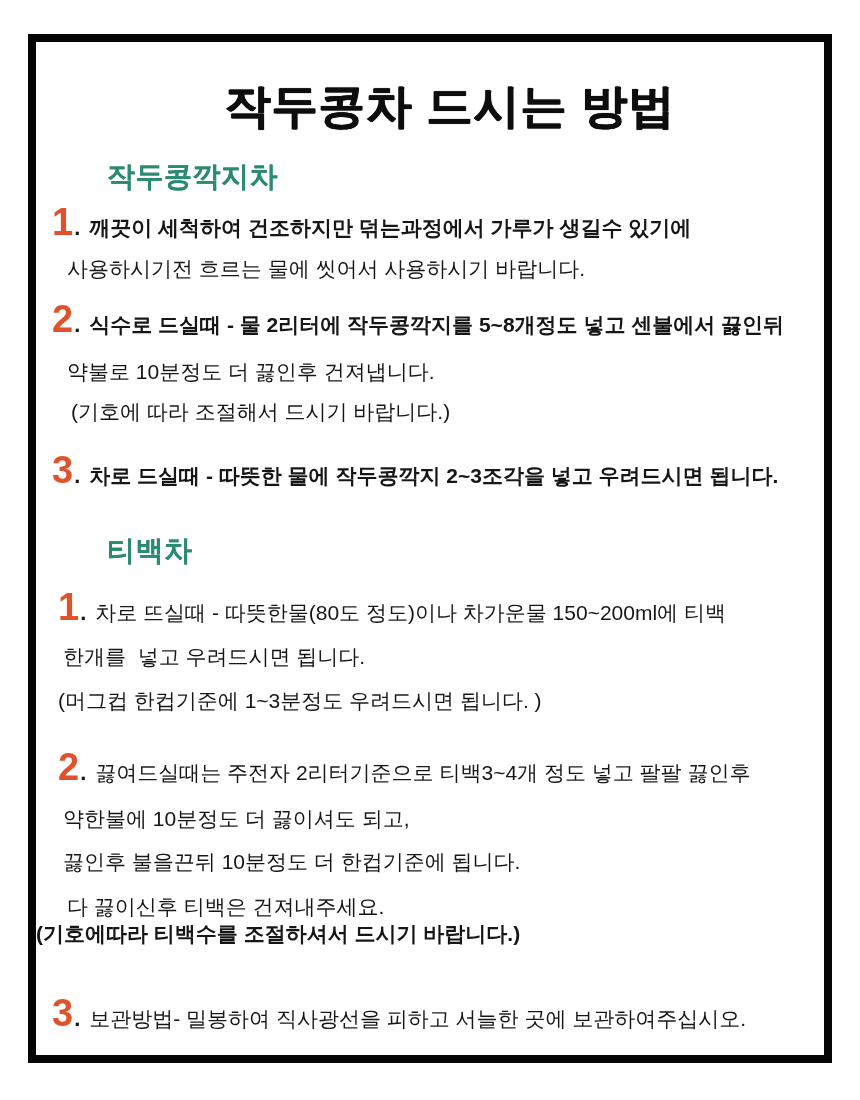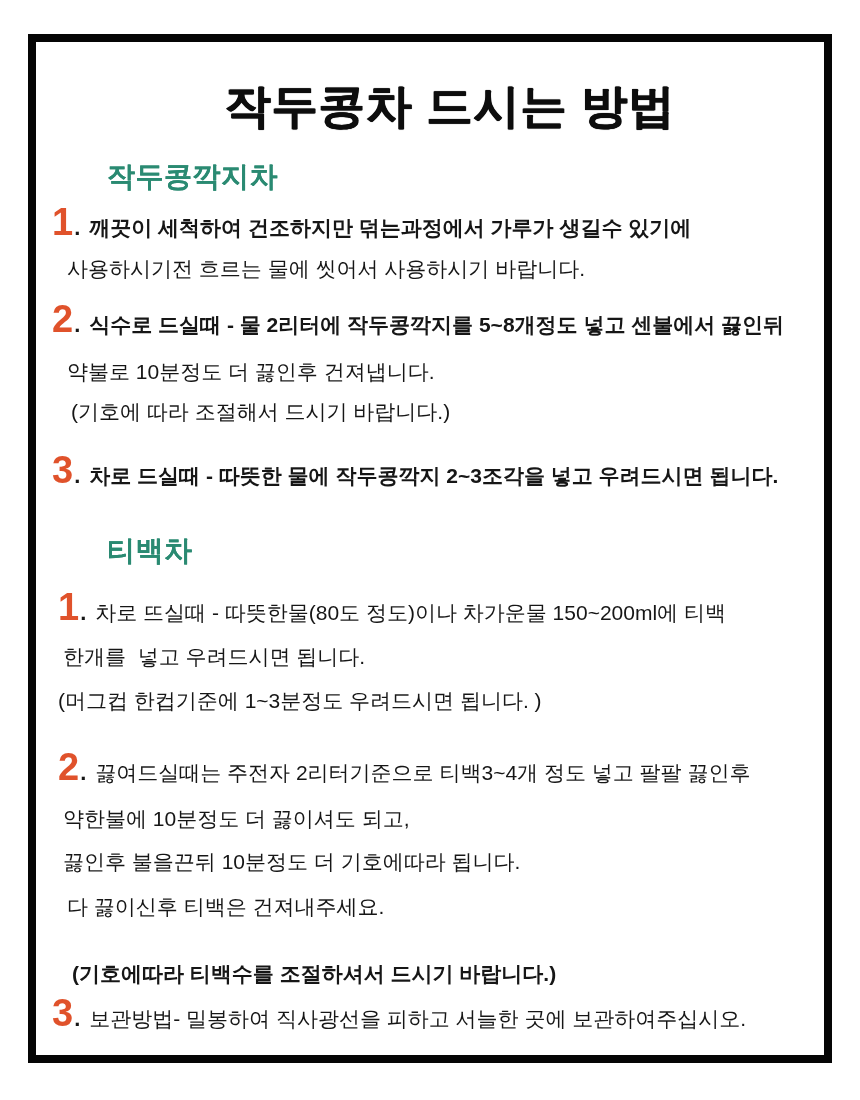--- a/index.html
+++ b/index.html
@@ -82,26 +82,26 @@
     <span class="txt">(머그컵 한컵기준에 1~3분정도 우려드시면 됩니다. )</span>
   </div>
 
   <div class="row" style="left:22px;top:706px;">
     <span class="num">2</span><span class="dot">.</span><span class="txt">끓여드실때는 주전자 2리터기준으로 티백3~4개 정도 넣고 팔팔 끓인후</span>
   </div>
   <div class="row" style="left:27px;top:763px;">
     <span class="txt">약한불에 10분정도 더 끓이셔도 되고,</span>
   </div>
   <div class="row" style="left:27px;top:806px;">
-    <span class="txt">끓인후 불을끈뒤 10분정도 더 기호에따라 됩니다.</span>
+    <span class="txt">끓인후 불을끈뒤 10분정도 더 한컵기준에 됩니다.</span>
   </div>
   <div class="row" style="left:31px;top:851px;">
     <span class="txt">다 끓이신후 티백은 건져내주세요.</span>
   </div>
-  <div class="row" style="left:0px;top:918px;padding-left:36px;">
+  <div class="row" style="left:0px;top:878px;">
     <span class="txt b">(기호에따라 티백수를 조절하셔서 드시기 바랍니다.)</span>
   </div>
 
   <div class="row" style="left:16px;top:952px;">
     <span class="num">3</span><span class="dot">.</span><span class="txt">보관방법- 밀봉하여 직사광선을 피하고 서늘한 곳에 보관하여주십시오.</span>
   </div>
 
 </div>
 
 </body></html>

